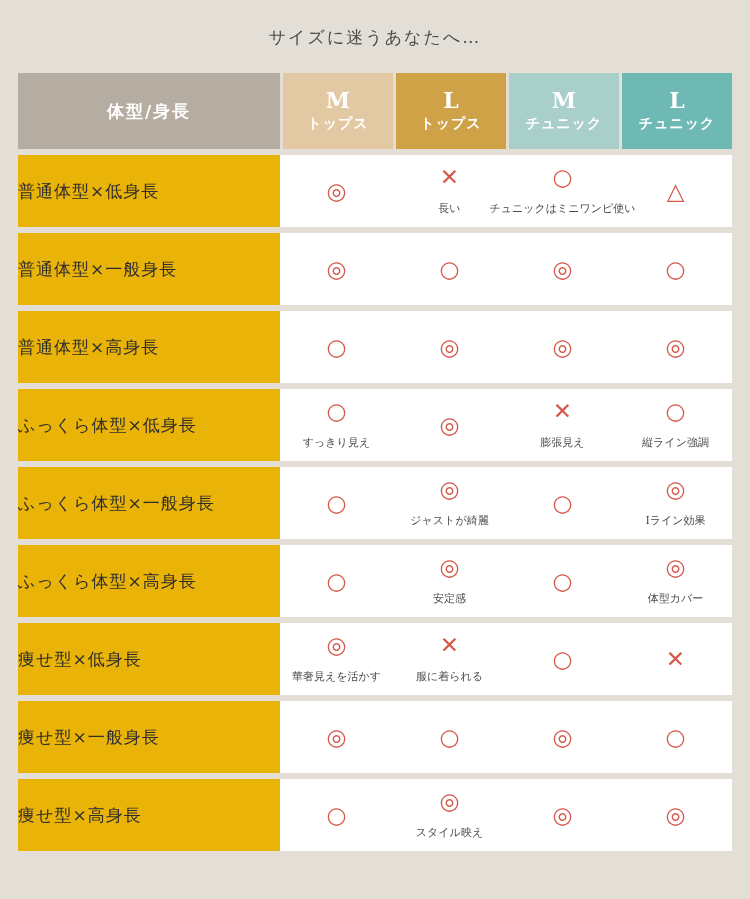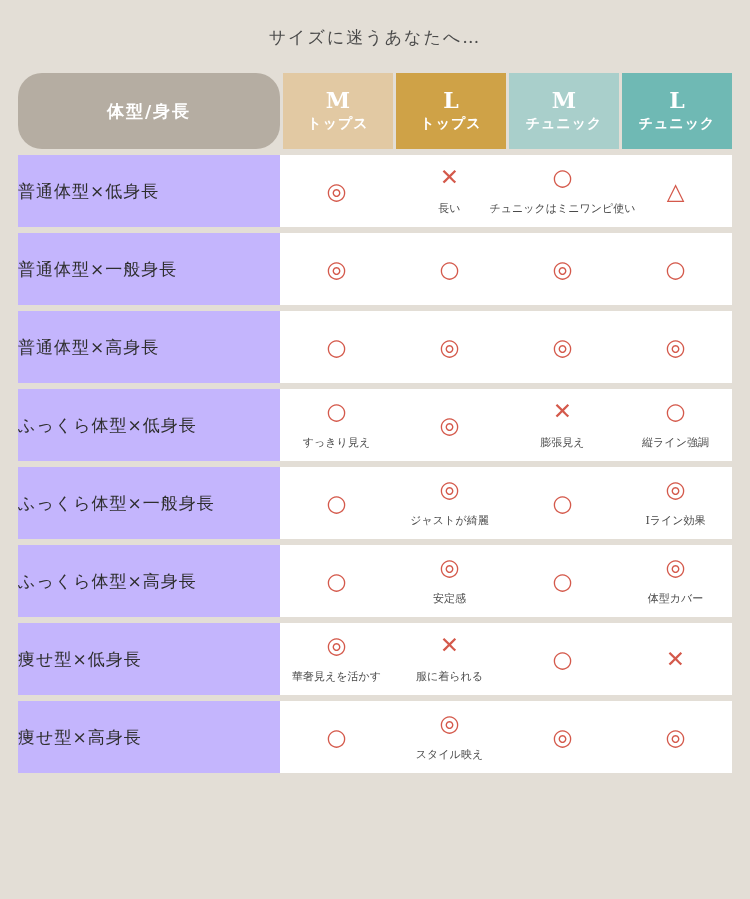--- a/index.html
+++ b/index.html
@@ -53,21 +53,20 @@
   .hdr-rowlabel {
     background: #b5ada2;
     color: #ffffff;
     font-size: 17px;
     font-weight: bold;
     letter-spacing: 2px;
     height: 76px;
     vertical-align: middle;
     text-align: center;
     font-family: "DejaVu Serif", "Liberation Serif", serif;
-    border-radius: 24px;
   }
   .hdr-col {
     height: 76px;
     vertical-align: middle;
     text-align: center;
     color: #ffffff;
     border-left: 3px solid #e3ded6;
   }
   .hdr-col .sz {
     font-size: 22px;
@@ -77,21 +76,21 @@
   }
   .hdr-col .kind {
     font-size: 14px;
     font-weight: bold;
     letter-spacing: 1px;
     margin-top: 3px;
     font-family: "DejaVu Serif", "Liberation Serif", serif;
   }
 
   .row-cell-label {
-    background: #c4b5fd;
+    background: #eab308;
     font-size: 17px;
     letter-spacing: 1px;
     color: #2e2e2e;
     height: 72px;
     vertical-align: middle;
     padding-left: 18px;
     font-family: "DejaVu Serif", "Liberation Serif", serif;
   }
   .row-cell {
     background: #ffffff;
@@ -326,20 +325,43 @@
               <div class="mark" style="color: rgb(212, 89, 75);">○</div>
             </div>
           </td>
           <td class="row-cell">
             <div class="cellwrap">
               <div class="mark" style="color: rgb(212, 89, 75);">✕</div>
             </div>
           </td>
         </tr>
         <tr>
+          <td class="row-cell-label">痩せ型×一般身長</td>
+          <td class="row-cell">
+            <div class="cellwrap">
+              <div class="mark" style="color: rgb(212, 89, 75);">◎</div>
+            </div>
+          </td>
+          <td class="row-cell">
+            <div class="cellwrap">
+              <div class="mark" style="color: rgb(212, 89, 75);">○</div>
+            </div>
+          </td>
+          <td class="row-cell">
+            <div class="cellwrap">
+              <div class="mark" style="color: rgb(212, 89, 75);">◎</div>
+            </div>
+          </td>
+          <td class="row-cell">
+            <div class="cellwrap">
+              <div class="mark" style="color: rgb(212, 89, 75);">○</div>
+            </div>
+          </td>
+        </tr>
+        <tr>
           <td class="row-cell-label">痩せ型×高身長</td>
           <td class="row-cell">
             <div class="cellwrap">
               <div class="mark" style="color: rgb(212, 89, 75);">○</div>
             </div>
           </td>
           <td class="row-cell">
             <div class="cellwrap">
               <div class="mark" style="color: rgb(212, 89, 75);">◎</div>
               <div class="note">スタイル映え</div>

